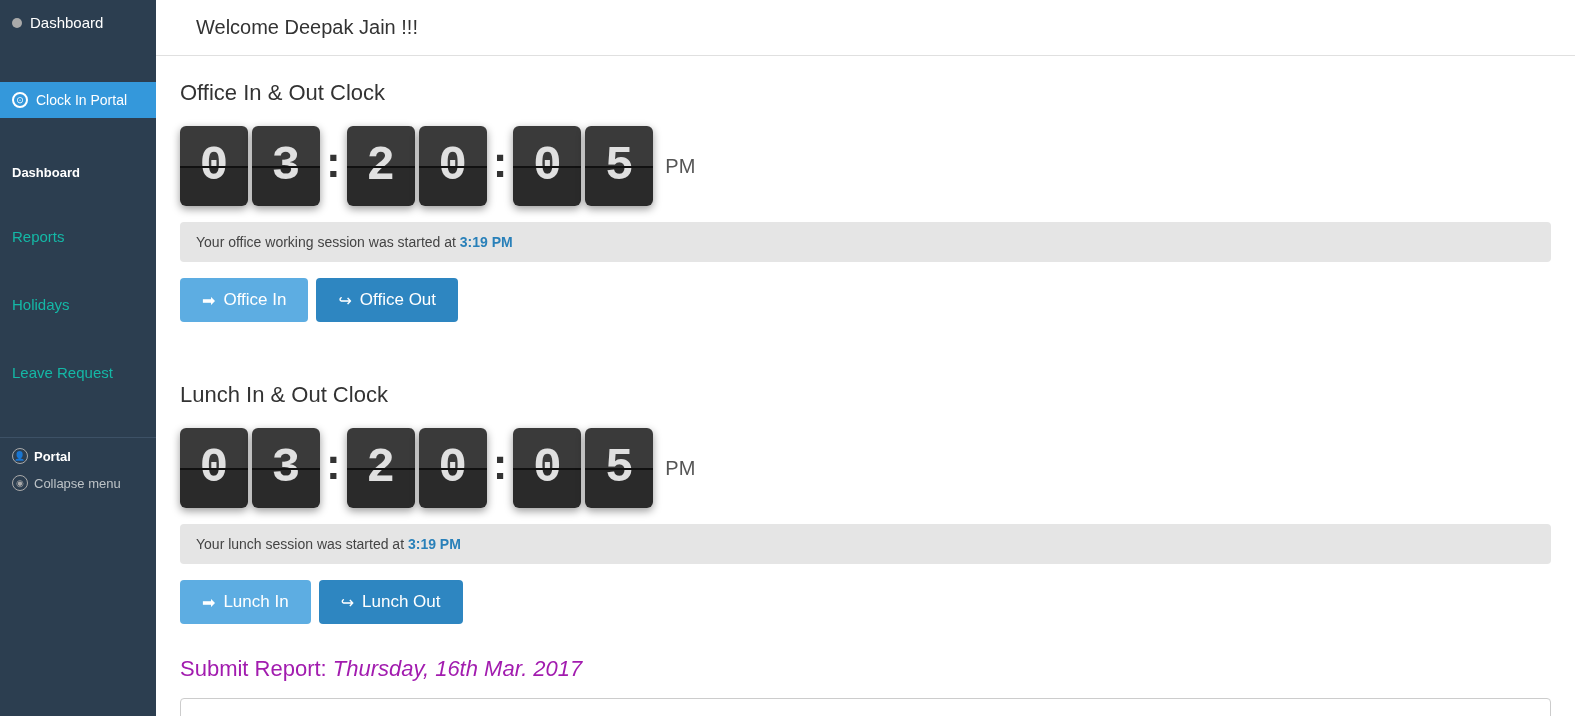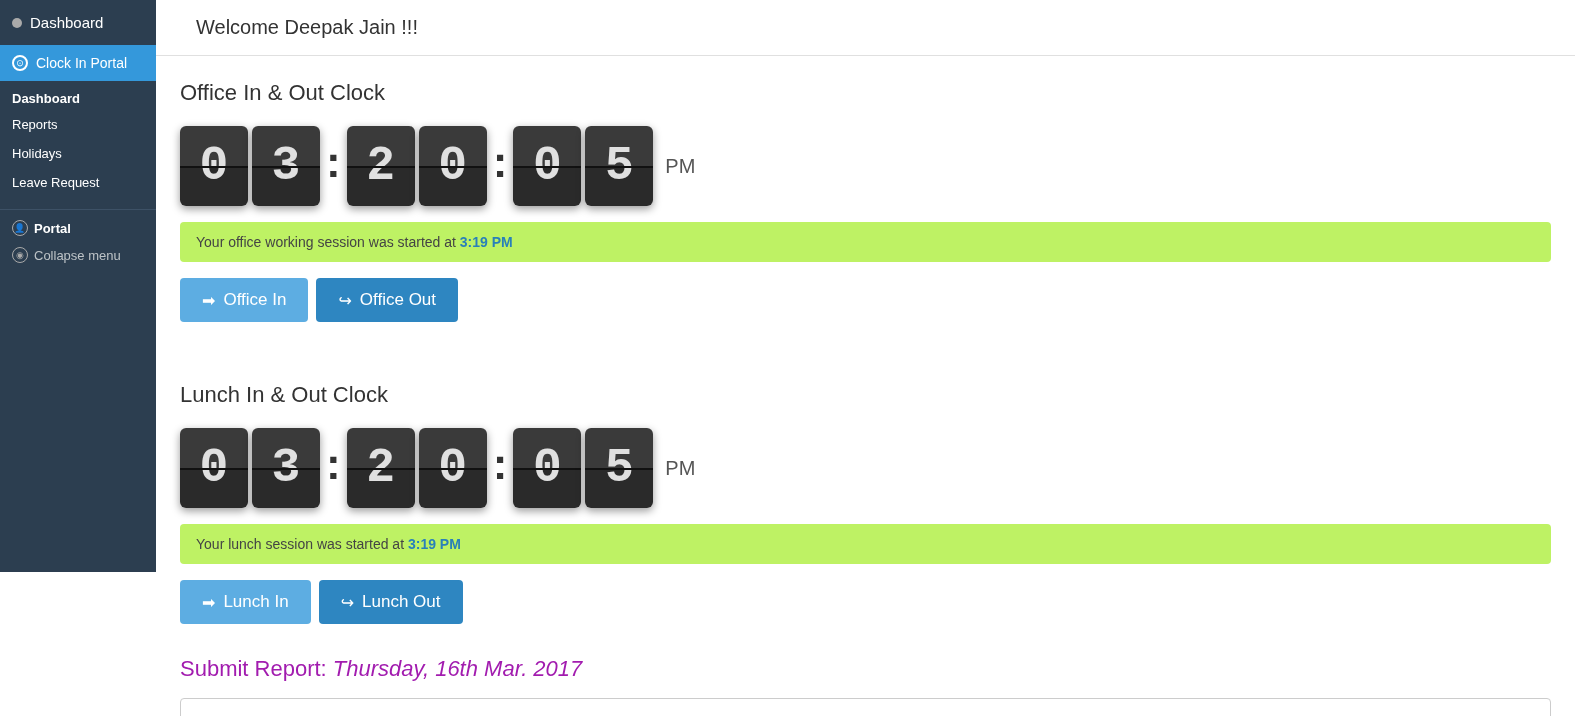--- a/index.html
+++ b/index.html
@@ -6,21 +6,22 @@
     body { font-family: 'Segoe UI', Arial, sans-serif; display: flex; height: 716px; overflow: hidden; background: #fff; }
 
     
     #sidebar {
       width: 156px;
       background: #2c3e50;
       color: #ccc;
       display: flex;
       flex-direction: column;
       flex-shrink: 0;
-      height: 572px;
+      height: 716px;
+      gap: 37px;
     }
     .sidebar-app-title {
       color: #fff;
       font-size: 15px;
       padding: 14px 12px;
       display: flex;
       align-items: center;
       gap: 8px;
       background: #2c3e50;
     }
@@ -44,22 +45,22 @@
       display: inline-flex; align-items: center; justify-content: center;
       font-size: 9px; color: #fff; position: relative;
     }
     .sidebar-section-header {
       color: #fff;
       font-weight: bold;
       font-size: 13px;
       padding: 10px 12px 4px 12px;
     }
     .sidebar-nav-item {
-      color: #ffffff;
-      font-size: 13px;
+      color: #14b8a6;
+      font-size: 15px;
       padding: 7px 12px;
       cursor: pointer;
     }
     .sidebar-profile-section {
       margin-top: 12px;
       border-top: 1px solid #3d5166;
     }
     .sidebar-profile-header {
       color: #fff;
       font-weight: bold;
@@ -161,21 +162,21 @@
     }
     .flip-ampm {
       font-size: 20px;
       color: #555;
       margin-left: 8px;
       font-weight: 500;
     }
 
     
     .session-info {
-      background: #bef264;
+      background: #e5e5e5;
       border: none;
       padding: 12px 16px;
       border-radius: 4px;
       font-size: 14px;
       color: #444;
       margin-bottom: 16px;
     }
     .session-info strong {
       color: #2980b9;
     }

